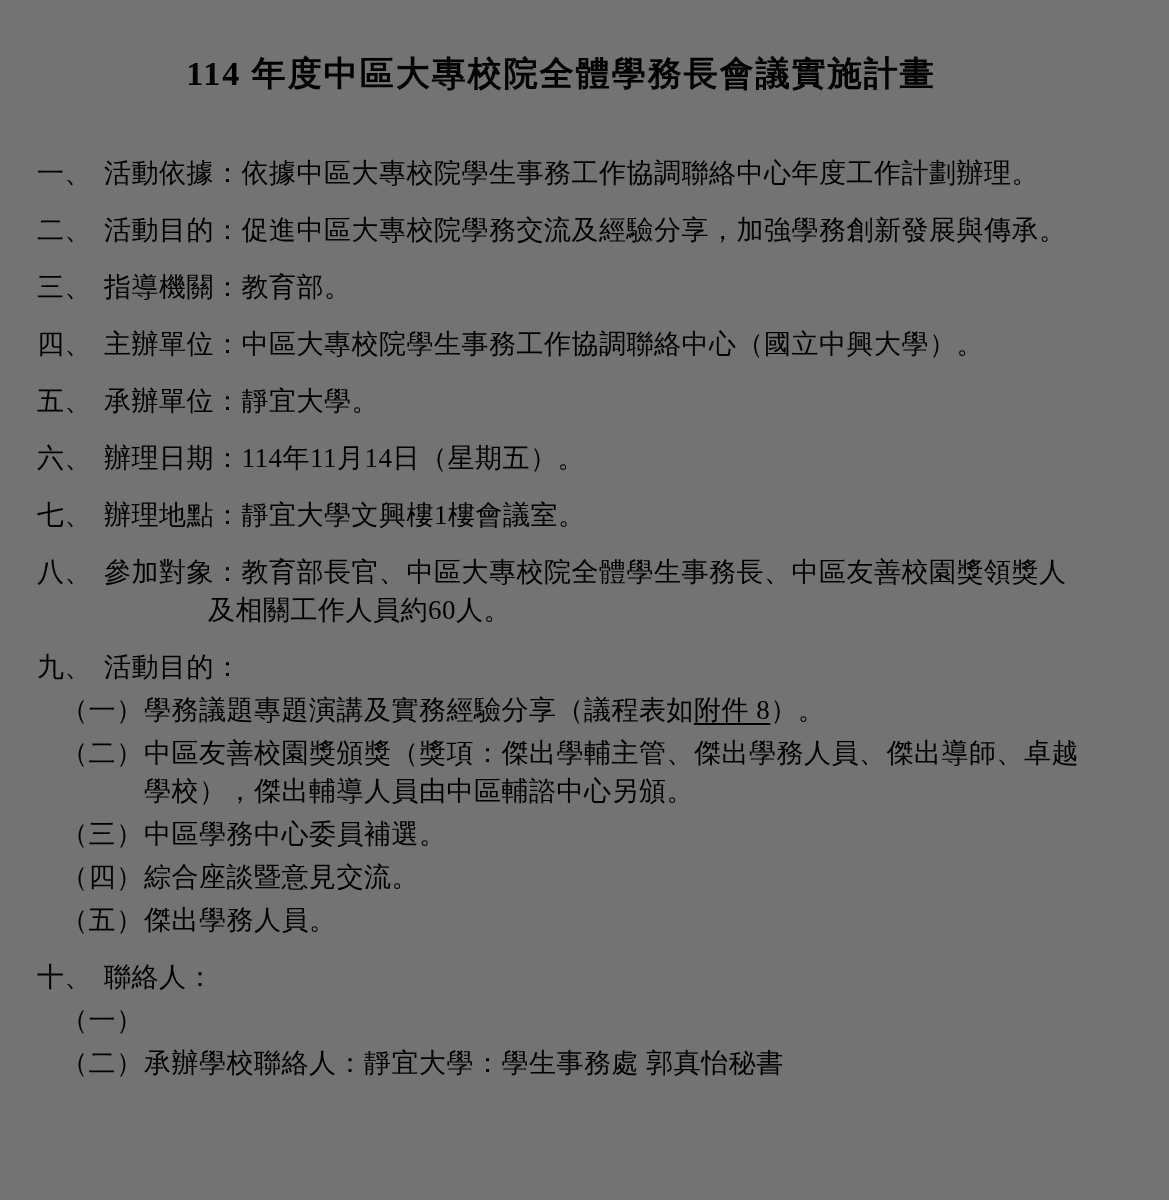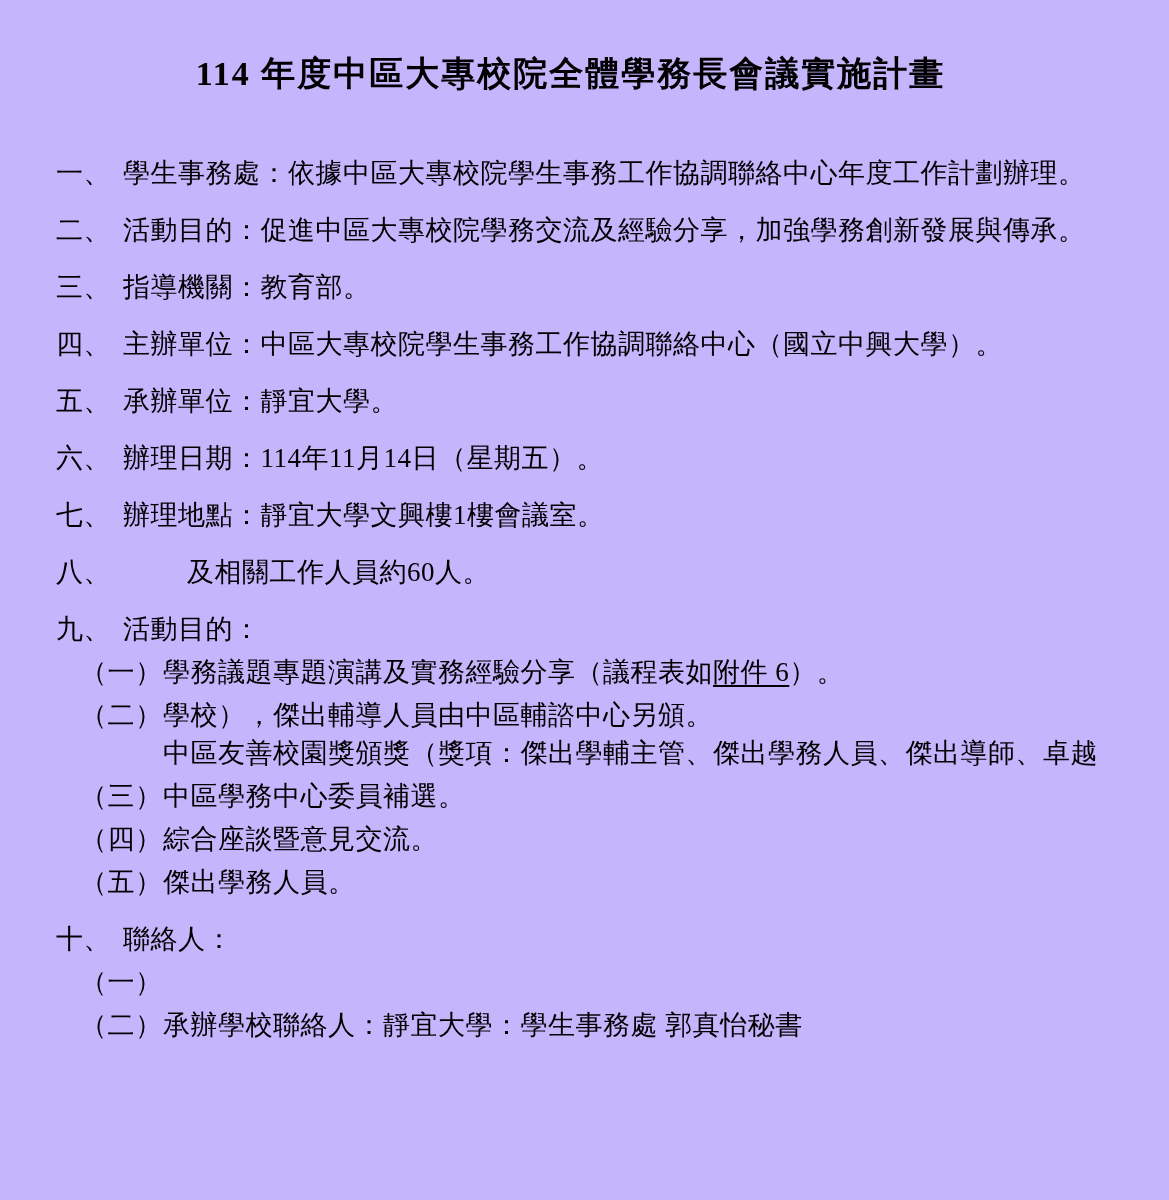--- a/index.html
+++ b/index.html
@@ -4,25 +4,25 @@
 <style>
   html, body {
     margin: 0;
     padding: 0;
     background: #ffffff;
   }
   .page {
     position: relative;
     width: 1169px;
     height: 1200px;
-    background: #c4b5fd;
+    background: #737373;
     color: #000000;
     font-family: "Liberation Serif", "DejaVu Serif", serif;
     box-sizing: border-box;
-    padding: 52px 56px 0 56px;
+    padding: 52px 56px 0 37px;
     overflow: hidden;
   }
   .title {
     font-size: 34px;
     line-height: 44px;
     font-weight: 700;
     text-align: center;
     letter-spacing: 2px;
     margin: 0 0 0 -28px; 
     white-space: nowrap;
@@ -47,21 +47,21 @@
   }
   .content {
     flex: 1 1 auto;
     min-width: 0;
   }
   .line {
     white-space: nowrap;
   }
   
   .line.wrap-after-label {
-    margin-left: 64px;
+    margin-left: 104px;
     font-family: Liberation Serif, serif;
   }
   .subitems {
     margin-left: 24px;
     margin-bottom: 19px;
   }
   .subitem {
     display: flex;
     align-items: flex-start;
     font-size: 27px;
@@ -87,21 +87,21 @@
 
 <div class="page">
 
   <h1 class="title">114 年度中區大專校院全體學務長會議實施計畫</h1>
 
   <div class="items">
 
     <div class="item">
       <span class="num">一、</span>
       <div class="content">
-        <div class="line">學生事務處：依據中區大專校院學生事務工作協調聯絡中心年度工作計劃辦理。</div>
+        <div class="line">活動依據：依據中區大專校院學生事務工作協調聯絡中心年度工作計劃辦理。</div>
       </div>
     </div>
 
     <div class="item">
       <span class="num">二、</span>
       <div class="content">
         <div class="line">活動目的：促進中區大專校院學務交流及經驗分享，加強學務創新發展與傳承。</div>
       </div>
     </div>
 
@@ -136,45 +136,46 @@
     <div class="item">
       <span class="num">七、</span>
       <div class="content">
         <div class="line">辦理地點：靜宜大學文興樓1樓會議室。</div>
       </div>
     </div>
 
     <div class="item">
       <span class="num">八、</span>
       <div class="content">
+        <div class="line">參加對象：教育部長官、中區大專校院全體學生事務長、中區友善校園獎領獎人</div>
         <div class="line wrap-after-label">及相關工作人員約60人。</div>
       </div>
     </div>
 
     <div class="item tight">
       <span class="num">九、</span>
       <div class="content">
         <div class="line">活動目的：</div>
       </div>
     </div>
 
     <div class="subitems">
 
       <div class="subitem">
         <span class="subnum">（一）</span>
         <div class="content">
-          <div class="line"><span>學務議題專題演講及實務經驗分享（議程表如</span><span class="ulink">附件 6</span><span>）。</span></div>
+          <div class="line"><span>學務議題專題演講及實務經驗分享（議程表如</span><span class="ulink">附件 8</span><span>）。</span></div>
         </div>
       </div>
 
       <div class="subitem">
         <span class="subnum">（二）</span>
         <div class="content">
+          <div class="line">中區友善校園獎頒獎（獎項：傑出學輔主管、傑出學務人員、傑出導師、卓越</div>
           <div class="line">學校），傑出輔導人員由中區輔諮中心另頒。</div>
-          <div class="line">中區友善校園獎頒獎（獎項：傑出學輔主管、傑出學務人員、傑出導師、卓越</div>
         </div>
       </div>
 
       <div class="subitem">
         <span class="subnum">（三）</span>
         <div class="content">
           <div class="line">中區學務中心委員補選。</div>
         </div>
       </div>
 

